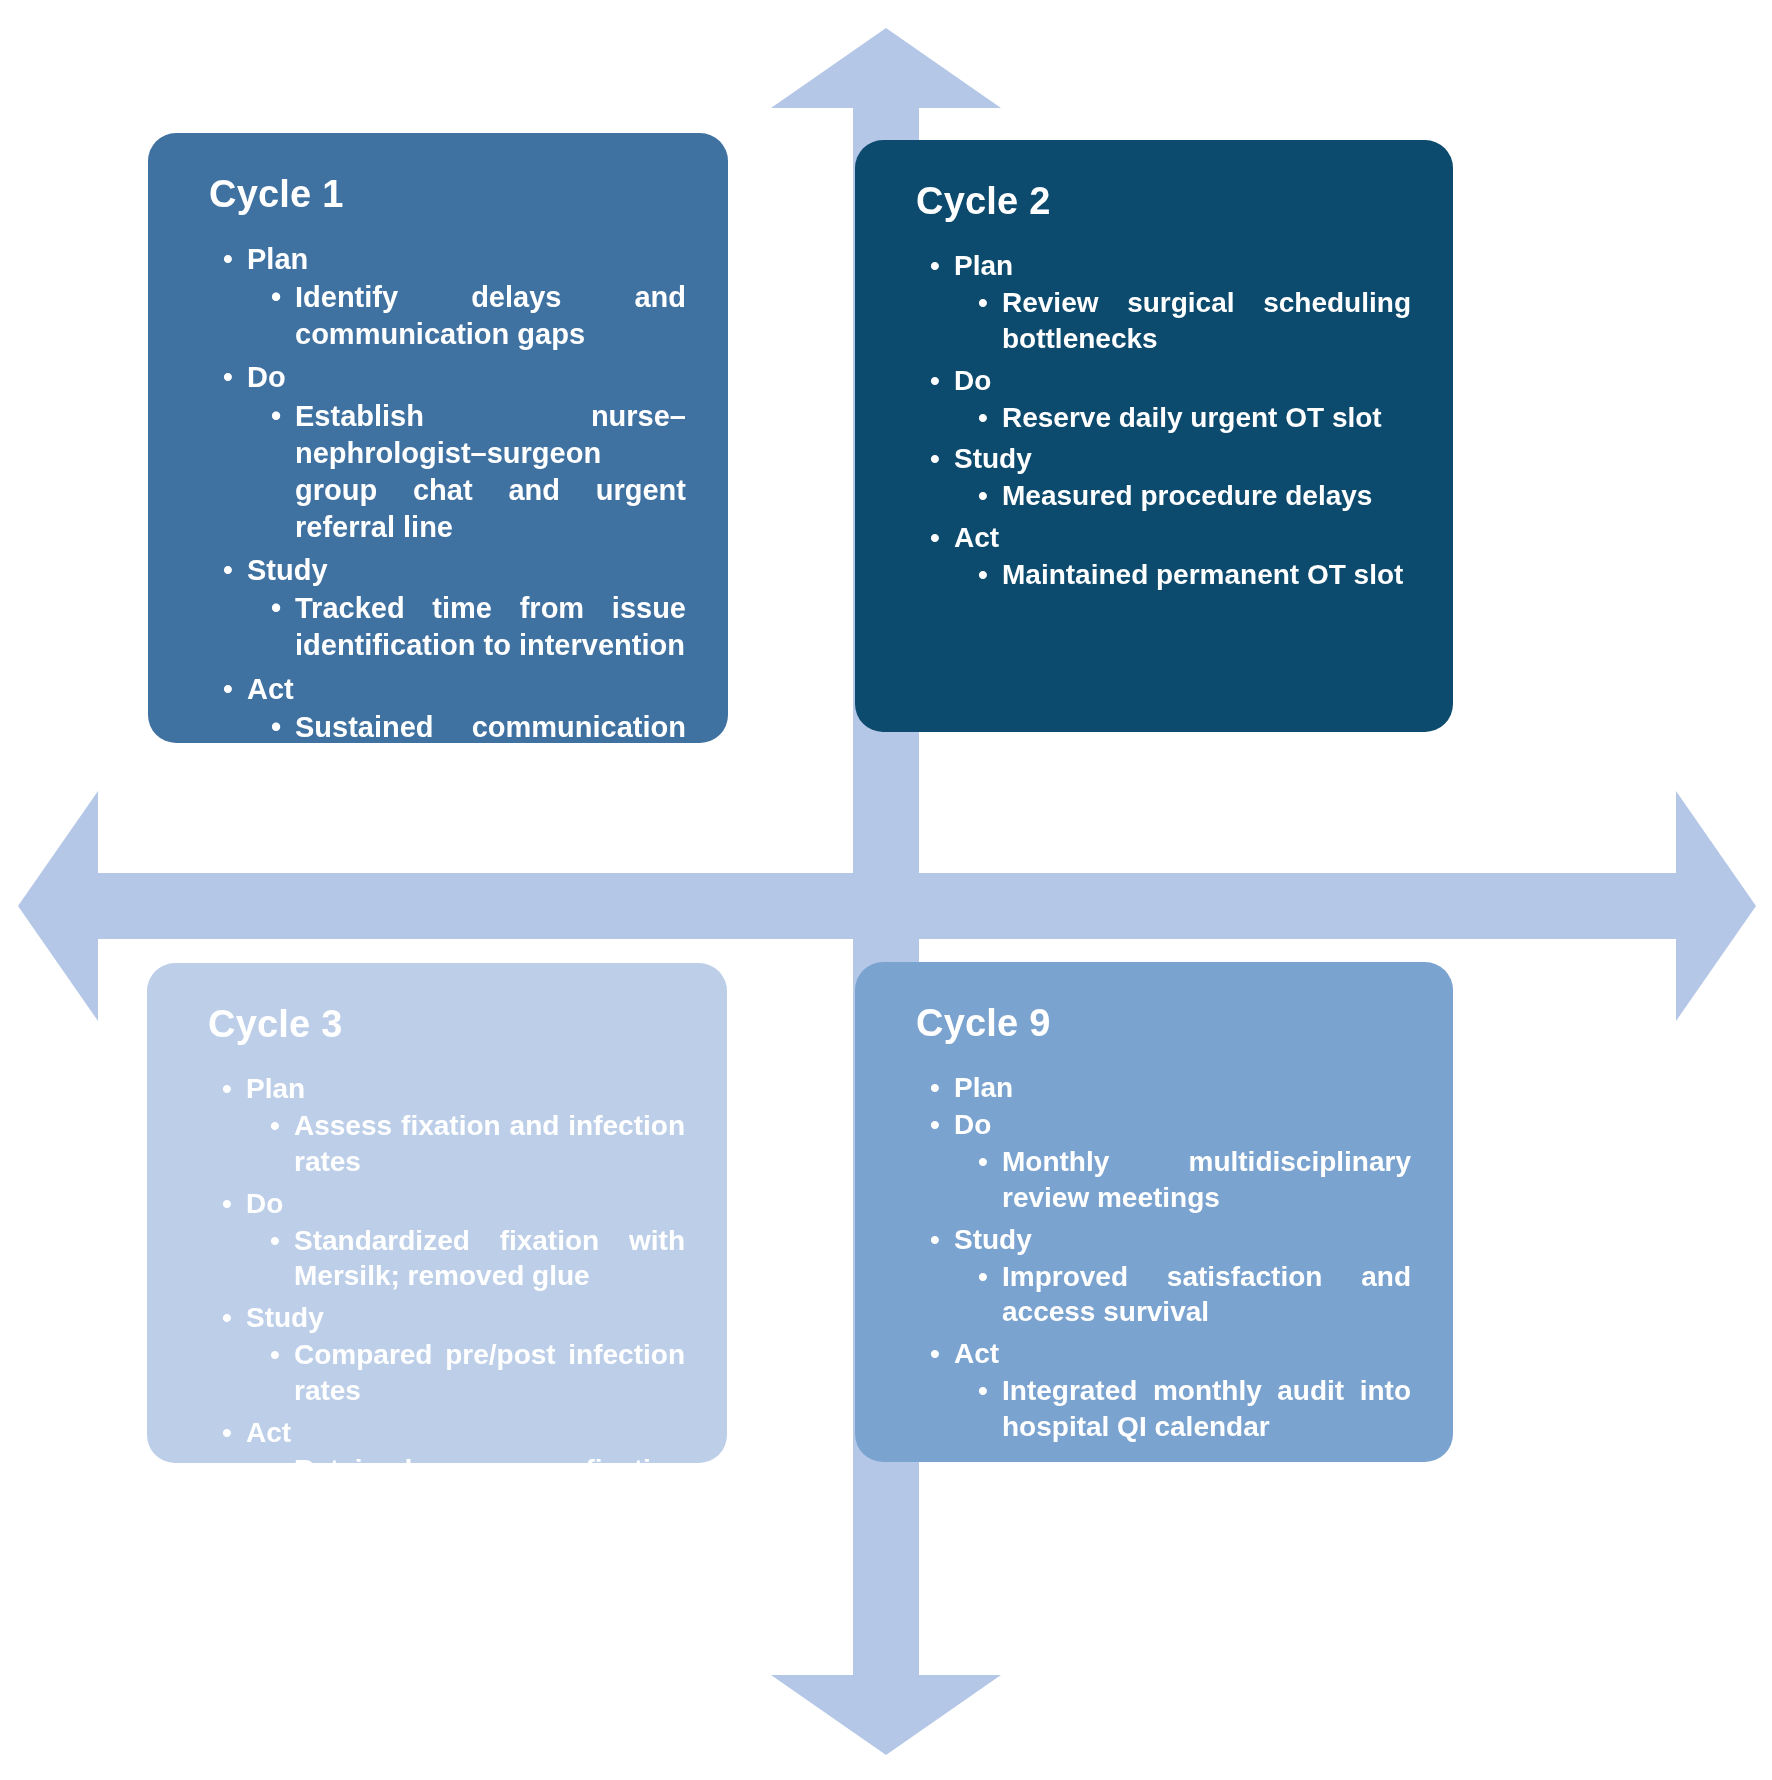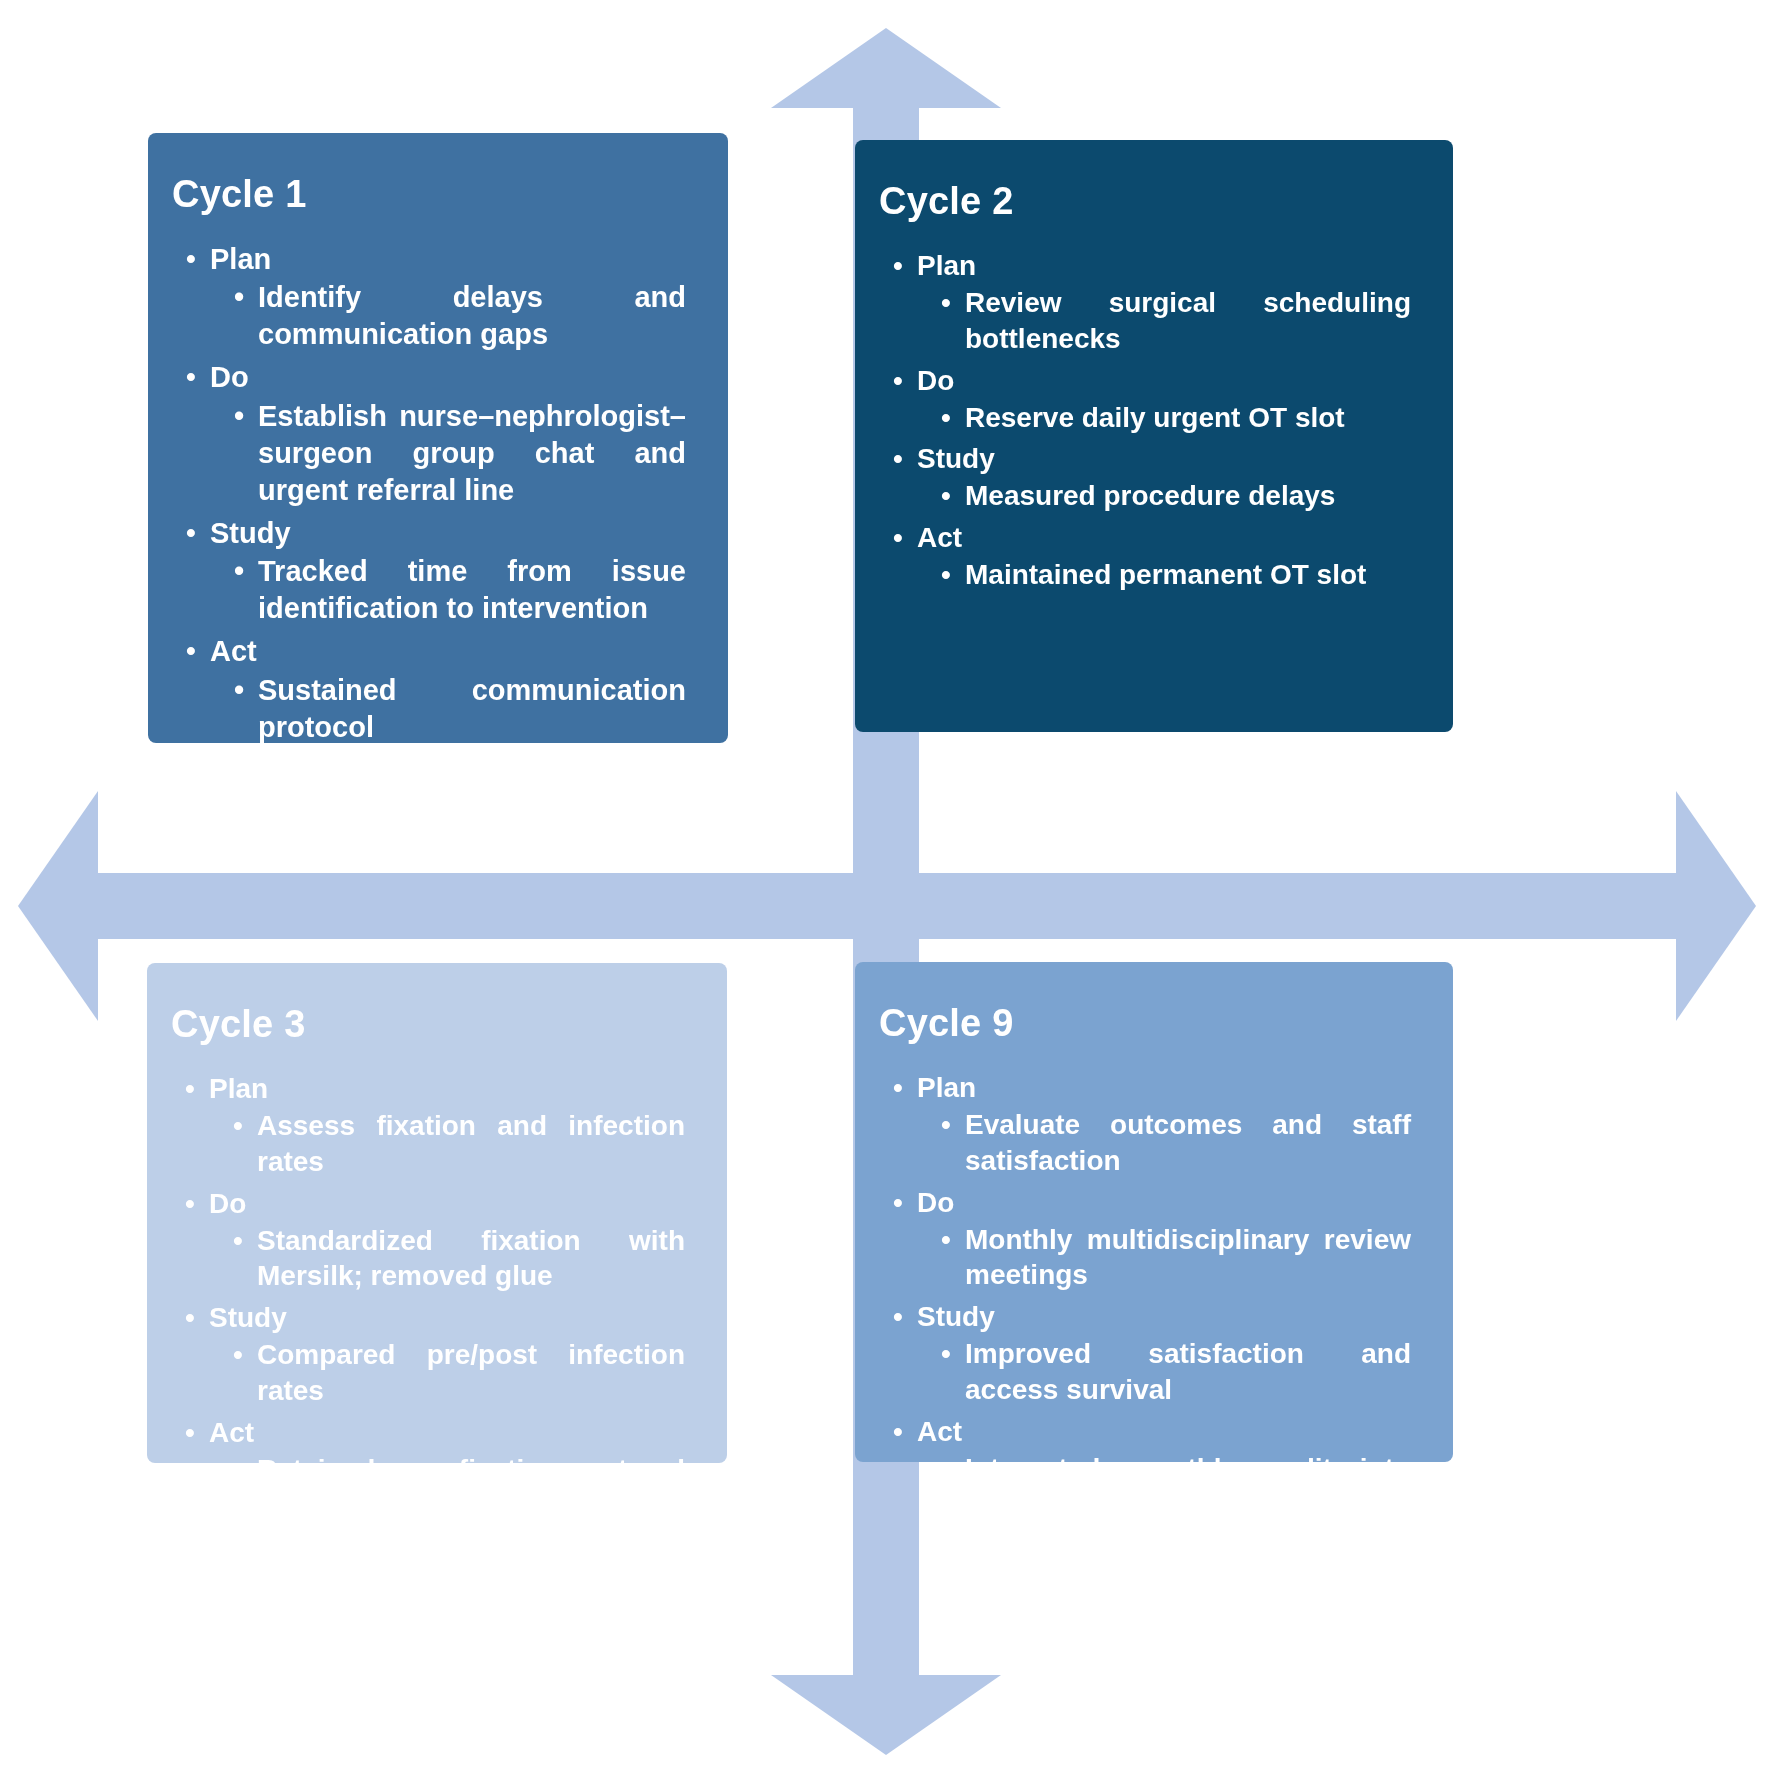--- a/index.html
+++ b/index.html
@@ -50,23 +50,23 @@
     left:1676px; top:791px;
     border-top:115px solid transparent;
     border-bottom:115px solid transparent;
     border-left:80px solid #b4c7e7;
   }
 
   
   .card{
     position:absolute;
     box-sizing:border-box;
-    border-radius:8px;
+    border-radius:28px;
     color:#ffffff;
-    padding:42px 34px 30px 14px;
+    padding:42px 34px 30px 51px;
   }
   .card.c1{ left:148px;  top:133px;  width:580px; height:610px; background:#3f71a1; }
   .card.c2{ left:855px;  top:140px;  width:598px; height:592px; background:#0c4a6e; }
   .card.c3{ left:147px;  top:963px;  width:580px; height:500px; background:#bdcfe8; }
   .card.c4{ left:855px;  top:962px;  width:598px; height:500px; background:#7ba3d0; }
 
   .card-title{
     font-size:38px;
     font-weight:bold;
     letter-spacing:0.2px;
@@ -218,23 +218,20 @@
         </ul>
       </li>
     </ul>
   </div>
 
   <div class="card c4">
     <div class="card-title">Cycle 9</div>
     <ul class="lvl1">
       <li class="step">
         <span class="step-label">Plan</span>
-        <ul class="lvl2">
-          <li class="detail">Evaluate outcomes and staff satisfaction</li>
-        </ul>
       </li>
       <li class="step">
         <span class="step-label">Do</span>
         <ul class="lvl2">
           <li class="detail">Monthly multidisciplinary review meetings</li>
         </ul>
       </li>
       <li class="step">
         <span class="step-label">Study</span>
         <ul class="lvl2">

